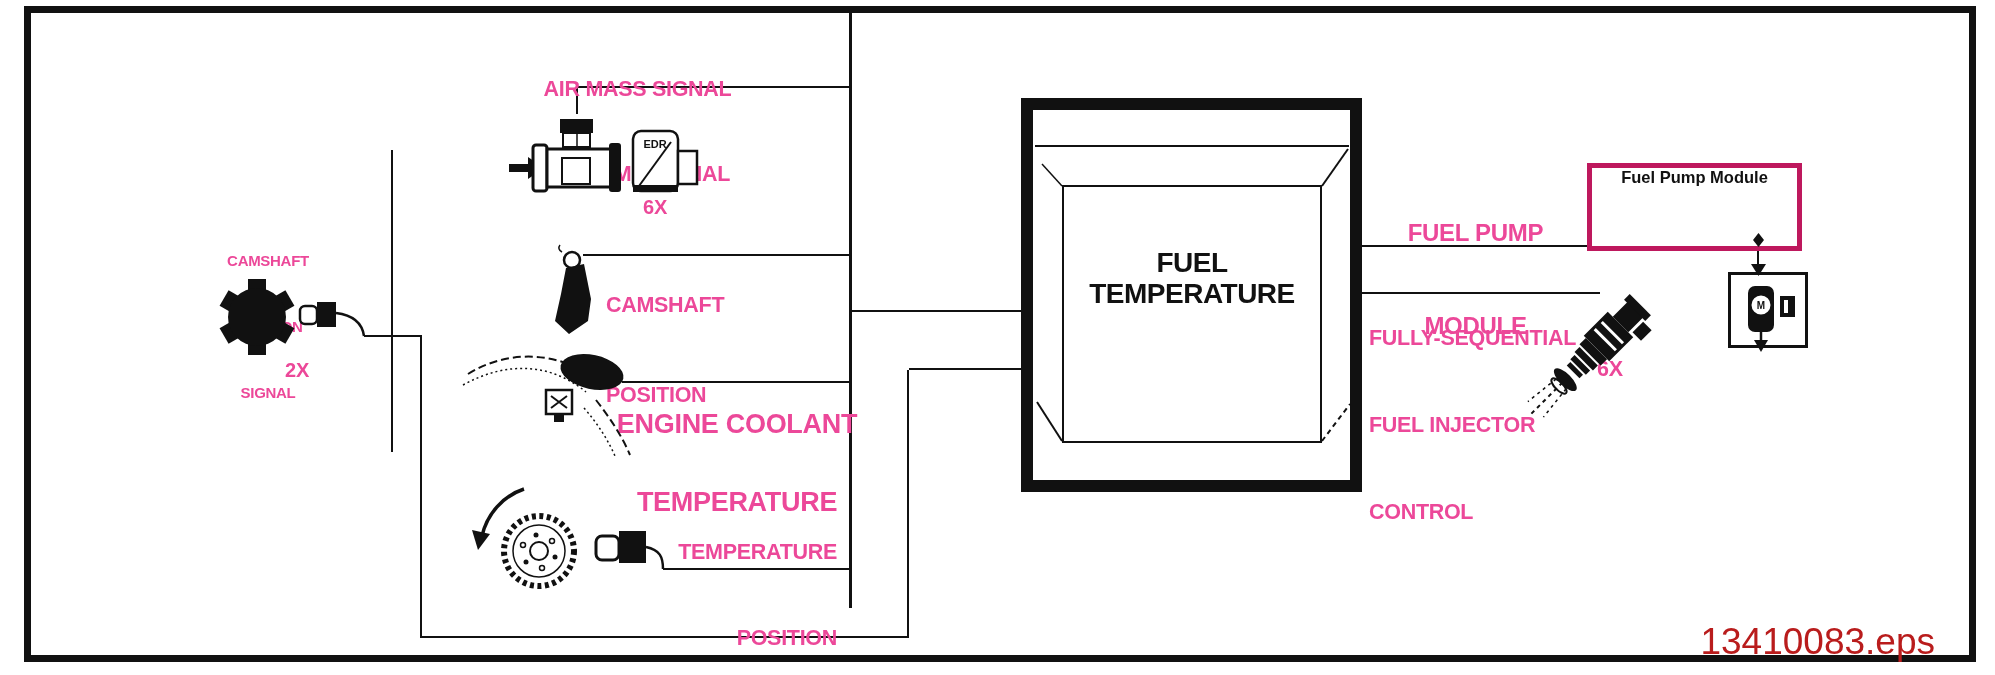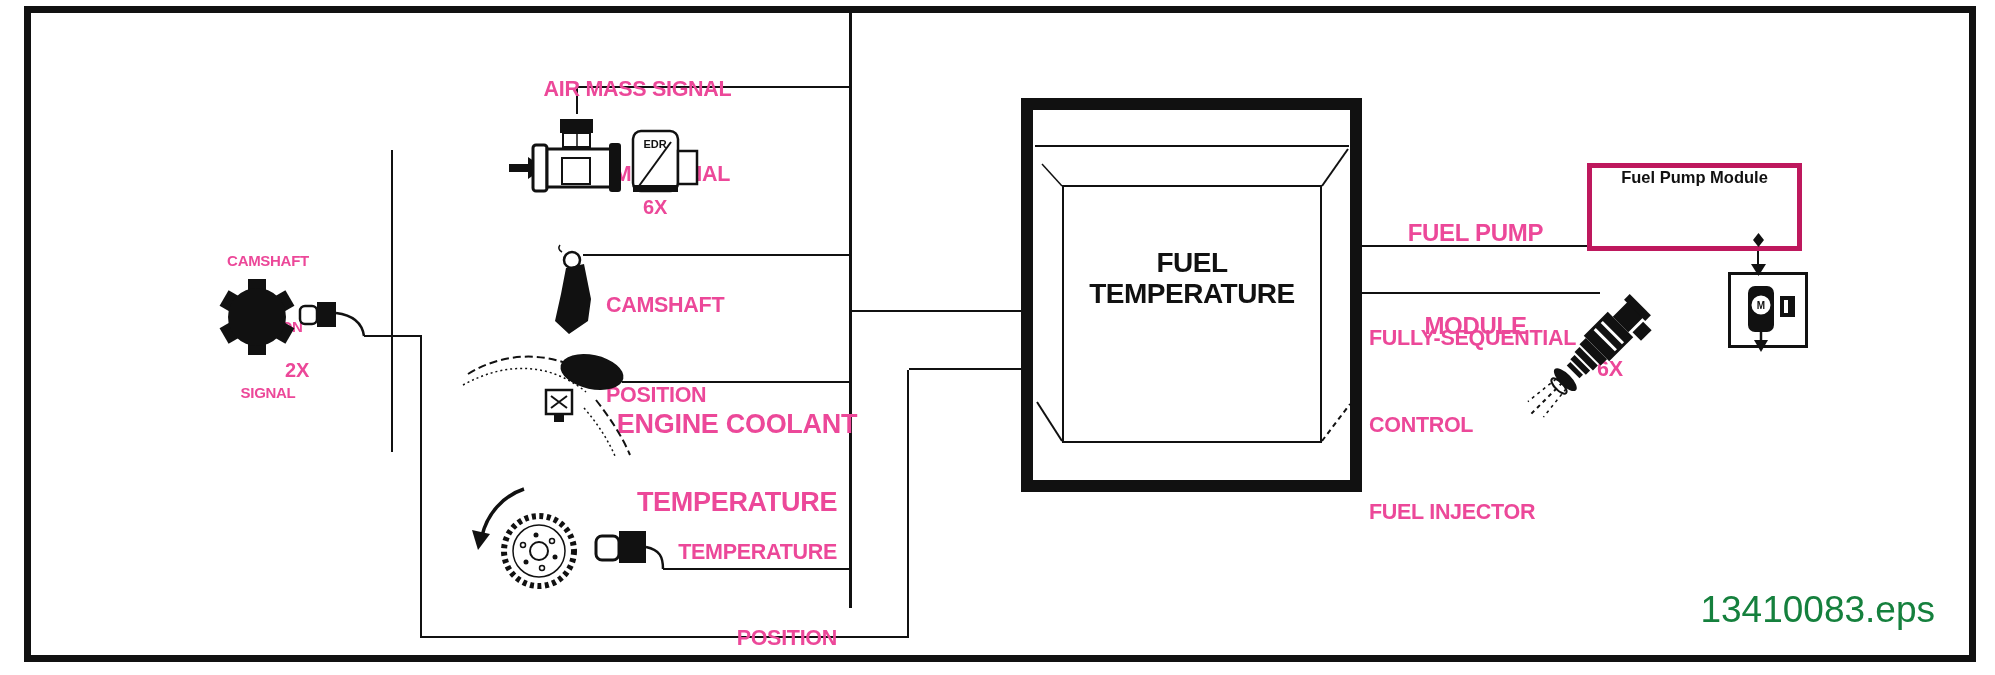--- a/index.html
+++ b/index.html
@@ -12,21 +12,21 @@
   .rgt{text-align:right;}
   .ecu-outer{position:absolute;left:1021px;top:98px;width:341px;height:394px;border:12px solid #111;box-sizing:border-box;background:#fff;}
   .ecu-inner{position:absolute;left:1062px;top:185px;width:260px;height:258px;border:2px solid #111;box-sizing:border-box;
              display:flex;flex-direction:column;align-items:center;justify-content:center;padding-bottom:72px;}
   .ecu-text{font-weight:700;font-size:28px;line-height:31px;text-align:center;letter-spacing:-0.5px;}
   .fpm-box{position:absolute;left:1587px;top:163px;width:215px;height:88px;border:5px solid #be185d;box-sizing:border-box;
            display:flex;align-items:flex-start;justify-content:center;background:#fff;}
   .fpm-text{font-weight:700;font-size:16.5px;}
   .pump-box{position:absolute;left:1728px;top:272px;width:80px;height:76px;border:3px solid #111;box-sizing:border-box;background:#fff;}
   svg.art{position:absolute;left:0;top:0;}
-  .eps{font-weight:400;font-size:37px;letter-spacing:0;color:#15803d;}
+  .eps{font-weight:400;font-size:37px;letter-spacing:0;color:#b91c1c;margin-top:32px;}
 </style>
 </head>
 <body>
 
 <div class="canvas">
 
   <div class="frame"></div>
 
   <div class="ln" style="left:849px;top:8px;width:3px;height:600px;"></div>
   <div class="ln" style="left:578px;top:86px;width:273px;height:2px;"></div>
@@ -88,22 +88,22 @@
     
   </div>
 
   <div class="lbl ctr" style="left:1383px;top:155px;width:185px;font-size:24px;line-height:31px;">
     <div>FUEL PUMP</div>
     <div>MODULE</div>
   </div>
 
   <div class="lbl" style="left:1369px;top:266px;font-size:21.5px;line-height:29px;">
     <div>FULLY-SEQUENTIAL</div>
+    <div>FUEL INJECTOR</div>
     <div>CONTROL</div>
-    <div>FUEL INJECTOR</div>
   </div>
   <div class="lbl" style="left:1597px;top:355px;font-size:21.5px;">6X</div>
 
   <div class="lbl rgt eps" style="left:1630px;top:586px;width:305px;">13410083.eps</div>
 
   <svg class="art" width="1995" height="675" viewBox="0 0 1995 675">
 
     <g stroke="#111" fill="none">
       <path d="M509,164 h19 v-7 l16,11 l-16,11 v-7 h-19 z" fill="#111" stroke="none"></path>
       <rect x="533" y="145" width="14" height="46" rx="3" fill="#fff" stroke-width="3"></rect>

